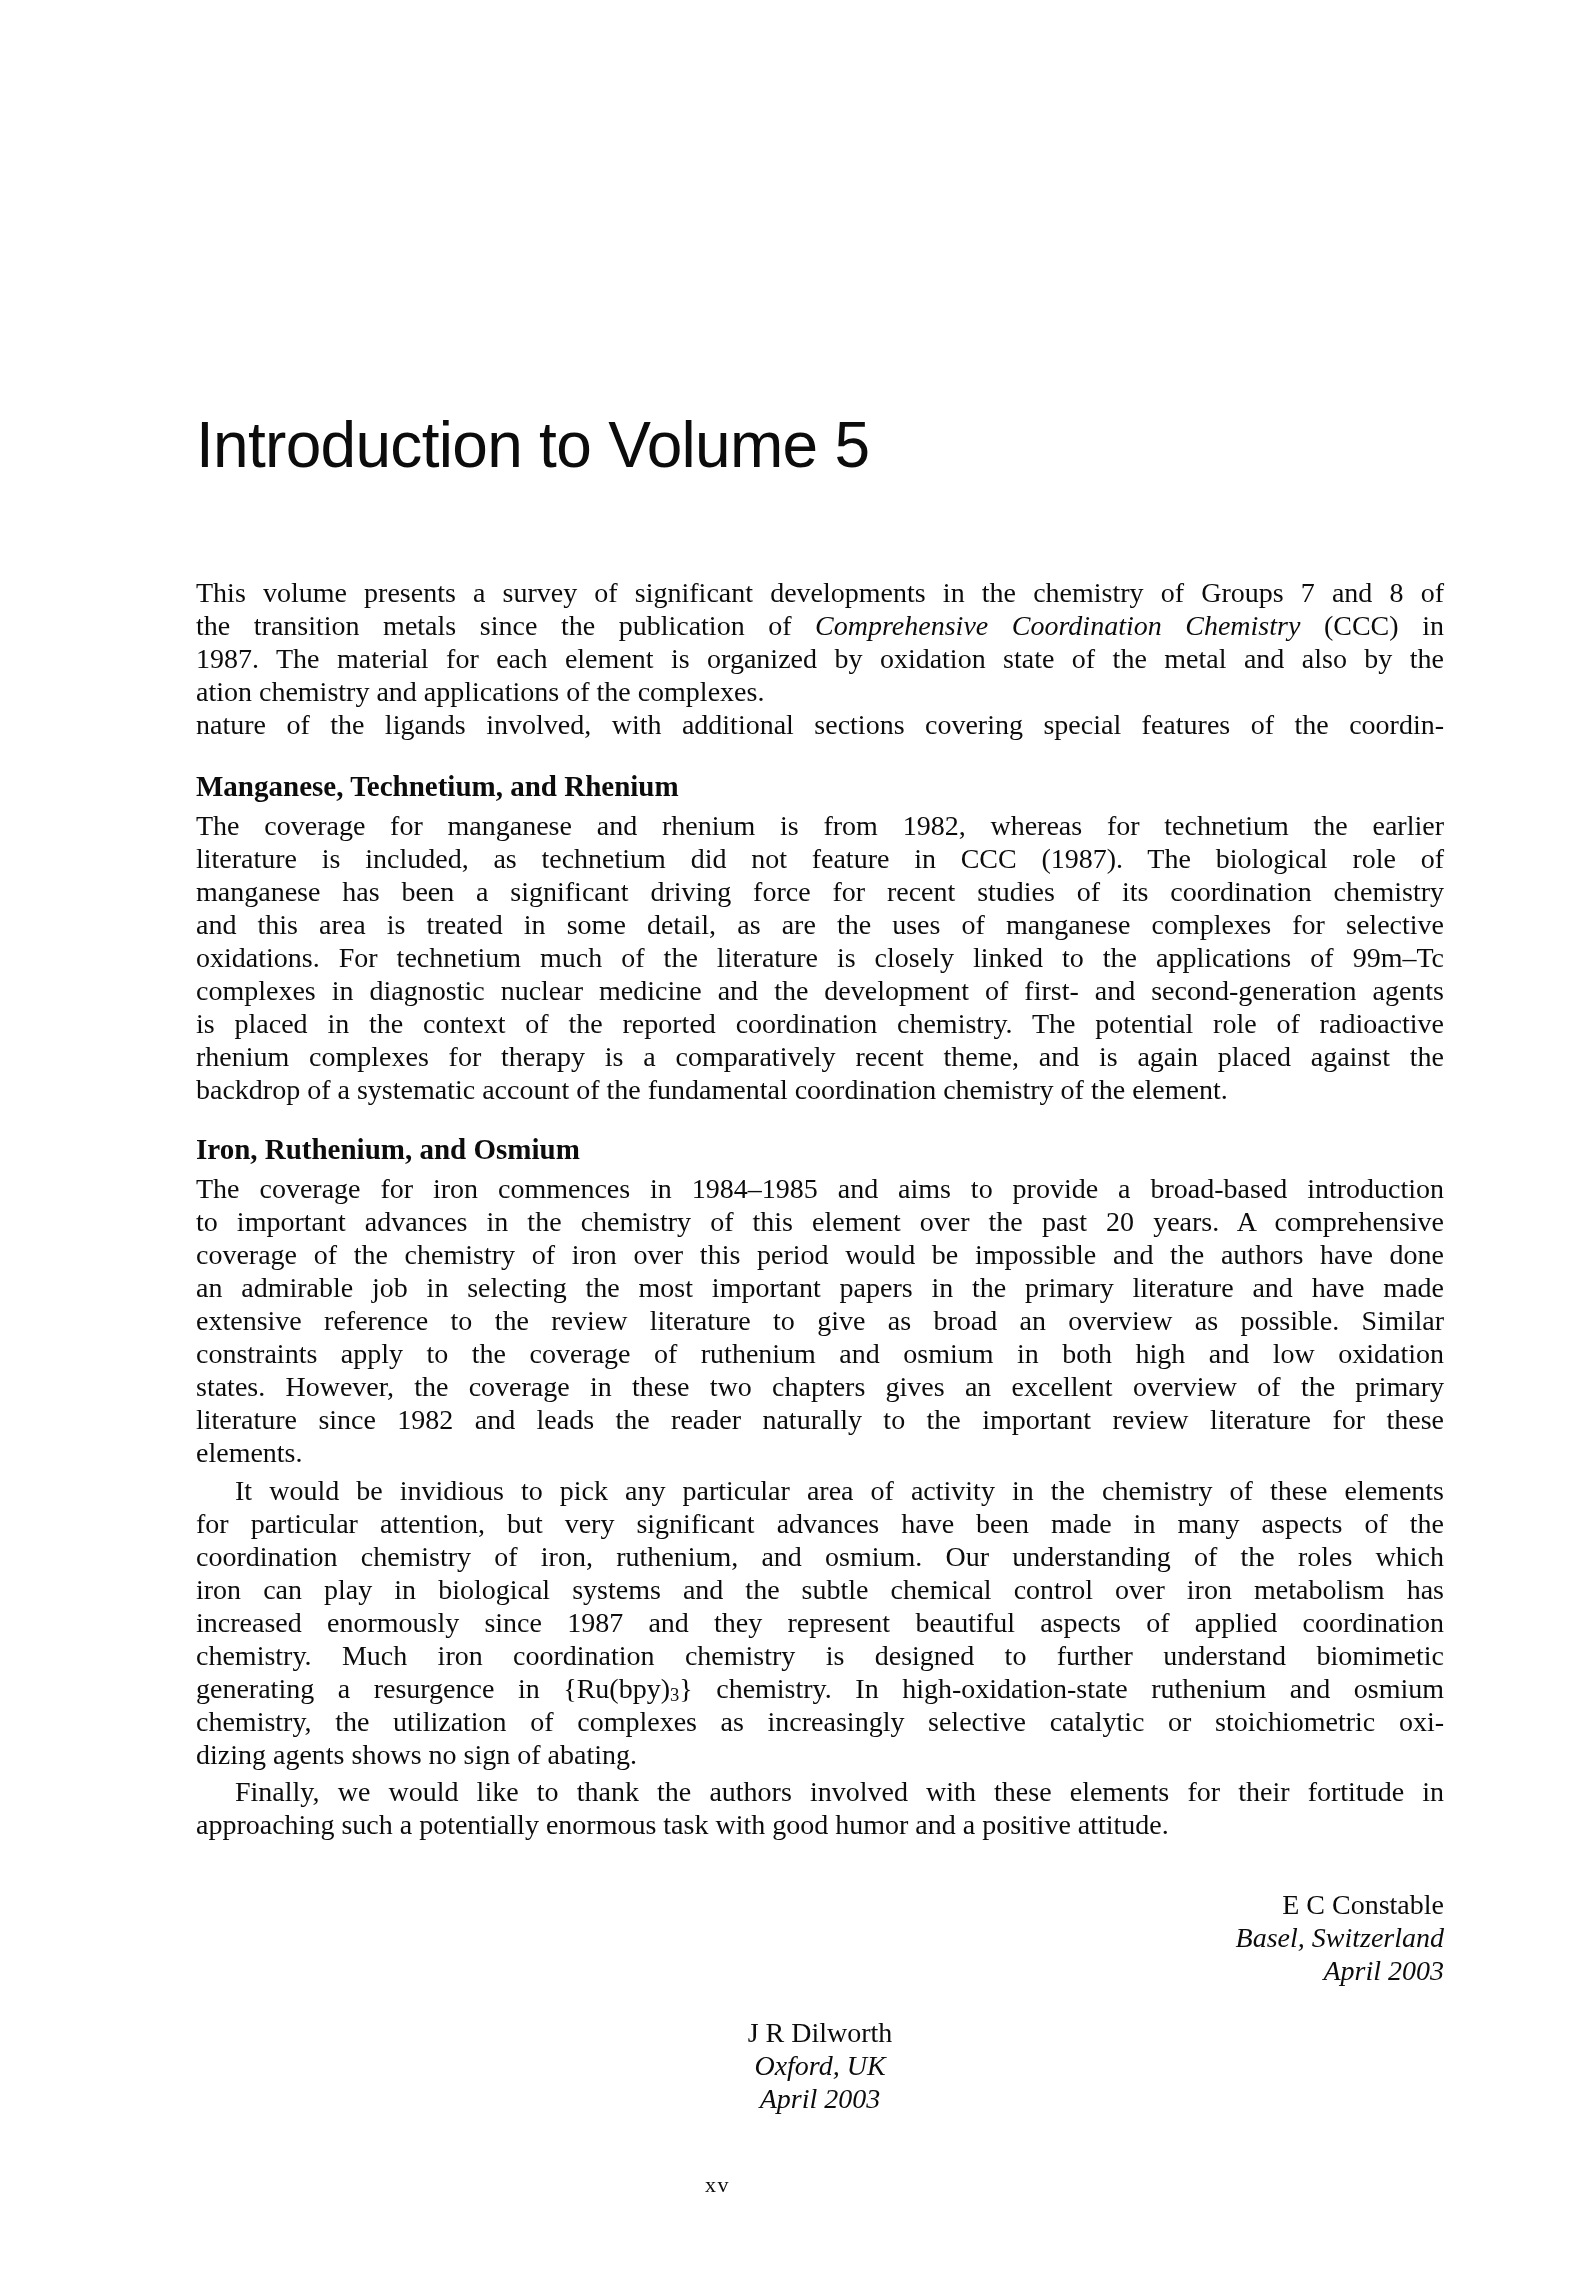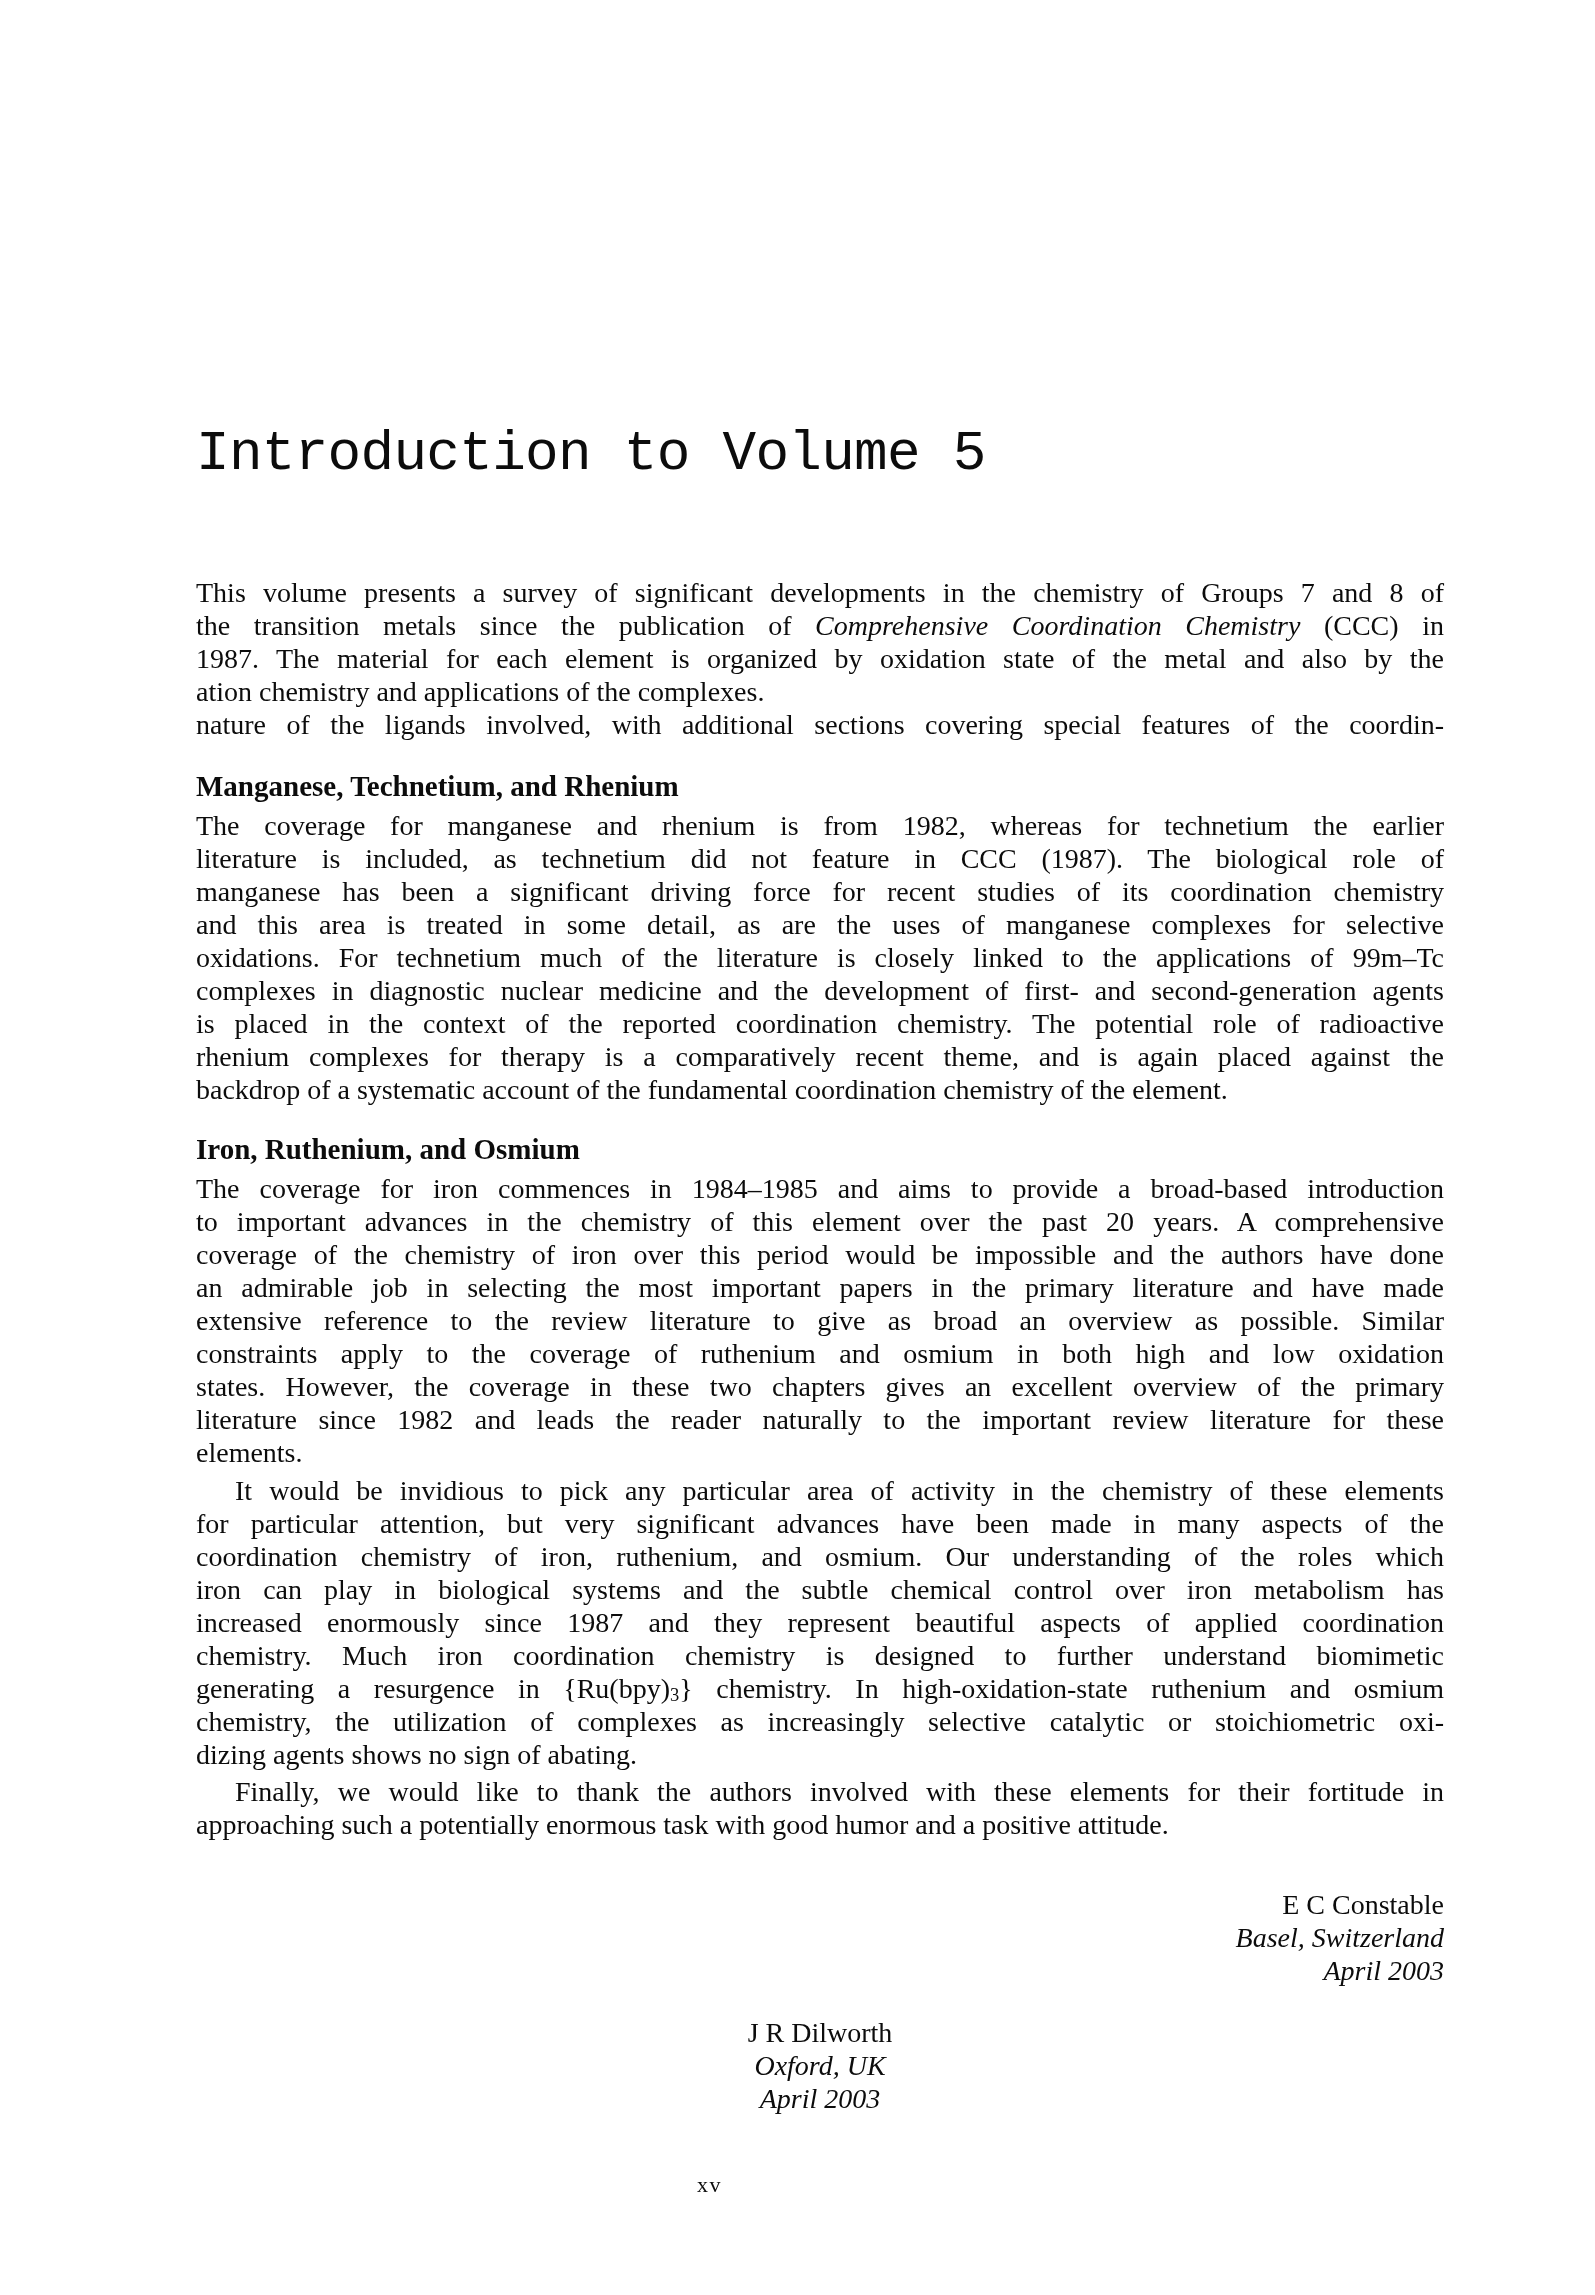--- a/index.html
+++ b/index.html
@@ -8,25 +8,25 @@
     width: 1595px;
     height: 2295px;
     background: #ffffff;
     overflow: hidden;
     font-family: "Liberation Serif", "DejaVu Serif", serif;
     color: #0c0c0c;
   }
   #title {
     position: absolute;
     left: 196px;
-    top: 415px;
+    top: 406px;
     margin: 0;
-    font-family: Liberation Mono, monospace;
+    font-family: Liberation Sans, sans-serif;
     font-weight: normal;
-    font-size: 56px;
+    font-size: 64px;
     line-height: 79px;
     letter-spacing: -0.7px;
     white-space: nowrap;
   }
   #sections {
     position: absolute;
     left: 196px;
     top: 0;
     width: 1248px;
     height: 100%;
@@ -63,21 +63,21 @@
     left: 196px;
     top: 1888px;
     width: 1248px;
     text-align: right;
   }
   .sig-block { font-size: 28px; line-height: 33px; }
   .sig-block + .sig-block { margin-top: 29px; text-align: center; }
   .sig-place, .sig-date { font-style: italic; }
   #page-number {
     position: absolute;
-    left: 8px;
+    left: 16px;
     top: 2172px;
     width: 1403px;
     text-align: center;
     font-size: 22px;
     line-height: 26px;
     letter-spacing: 1.4px;
   }
 </style>
 </head>
 <body>

